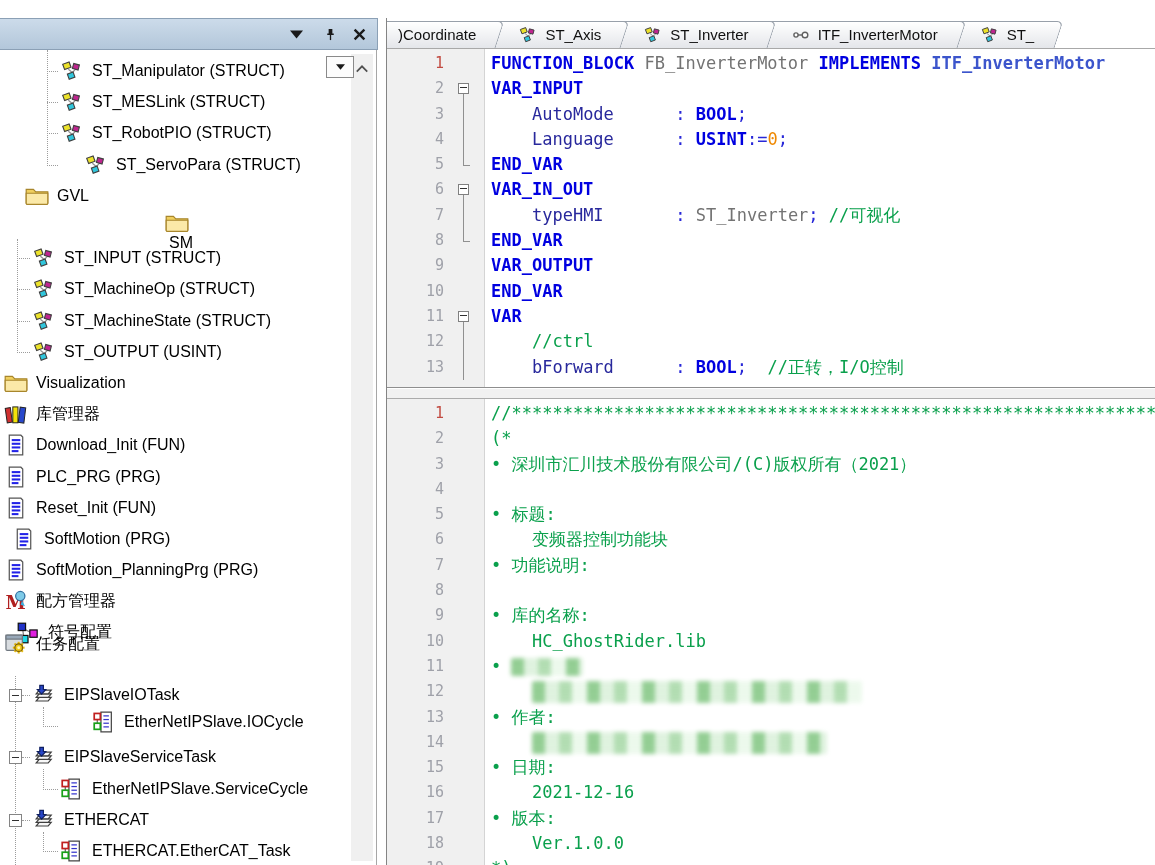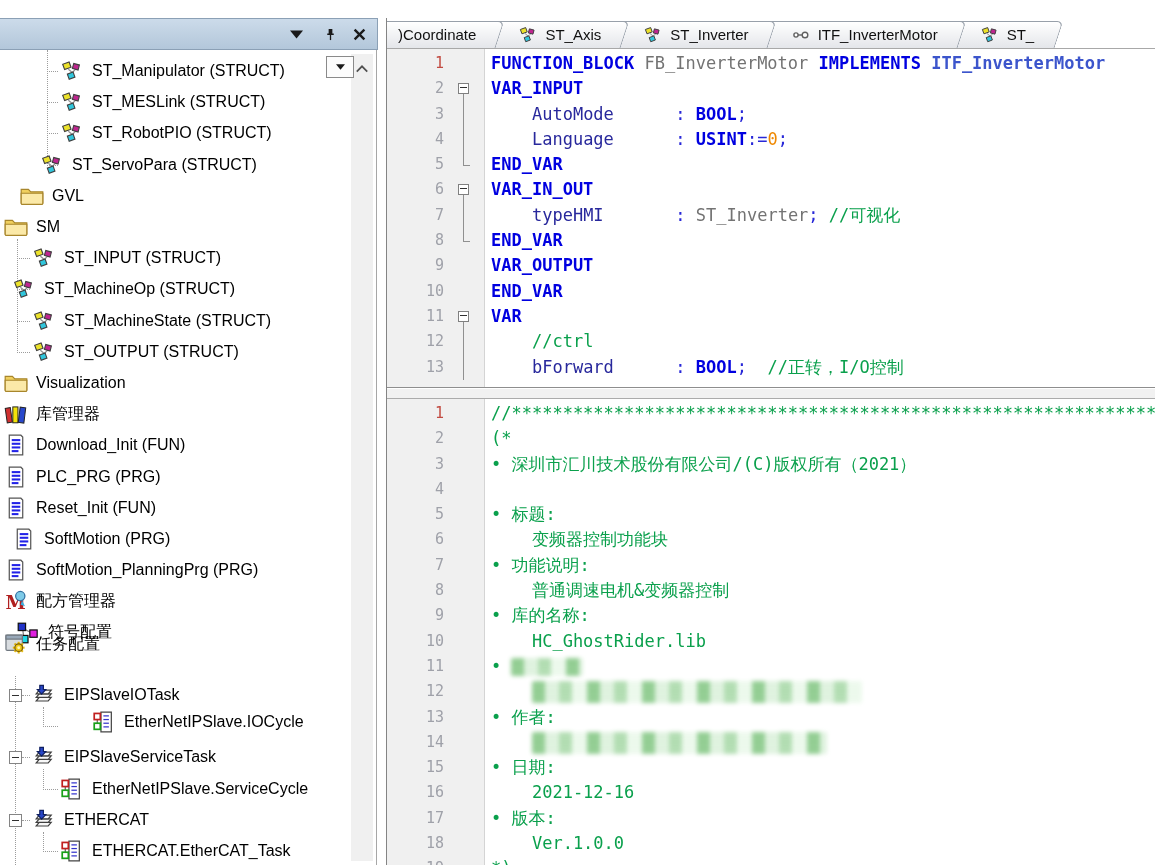--- a/index.html
+++ b/index.html
@@ -151,43 +151,43 @@
           <g stroke="#404040" stroke-width="0.9">
             <rect x="2" y="2.4" width="5.6" height="4.6" fill="#ece22a" transform="rotate(-20 4.8 4.7)"></rect>
             <rect x="9.8" y="3.4" width="4.8" height="4.2" fill="#c02590" transform="rotate(15 12.2 5.5)"></rect>
             <rect x="5.8" y="10.6" width="5" height="4.4" fill="#30c6dc" transform="rotate(-20 8.3 12.8)"></rect>
           </g>
         </svg>
       </span>
       <span class="lbl">ST_RobotPIO (STRUCT)</span>
     </div>
     <div class="stub" style="left: 47px; top: 114.6px; width: 11px;"></div>
-    <div class="trow" style="top: 99.6px; padding-left: 40px; box-sizing: border-box;">
+    <div class="trow" style="top: 99.6px; padding-left: 84px; box-sizing: border-box;">
       <span class="ic tree-ic">
         <svg viewBox="0 0 18 18">
           <path d="M6 7.5 L9 10 M12 7.5 L9.5 10 M9 10 L9 12" stroke="#909090" fill="none"></path>
           <g stroke="#404040" stroke-width="0.9">
             <rect x="2" y="2.4" width="5.6" height="4.6" fill="#ece22a" transform="rotate(-20 4.8 4.7)"></rect>
             <rect x="9.8" y="3.4" width="4.8" height="4.2" fill="#c02590" transform="rotate(15 12.2 5.5)"></rect>
             <rect x="5.8" y="10.6" width="5" height="4.4" fill="#30c6dc" transform="rotate(-20 8.3 12.8)"></rect>
           </g>
         </svg>
       </span>
       <span class="lbl">ST_ServoPara (STRUCT)</span>
     </div>
-    <div class="trow" style="top: 130.8px; padding-left: 20px; box-sizing: border-box;">
+    <div class="trow" style="top: 130.8px; padding-left: 13px; box-sizing: border-box; margin-left: 12px;">
       <span class="ic tree-ic">
         <svg viewBox="0 0 20 17">
           <path d="M1 3 h6 l2 2 h10 v9.5 a1 1 0 0 1 -1 1 H2 a1 1 0 0 1 -1 -1 z" fill="#f0cf5e" stroke="#a8862c"></path>
           <path d="M1 6.2 h18 v8.3 a1 1 0 0 1 -1 1 H2 a1 1 0 0 1 -1 -1 z" fill="#fbe9a8" stroke="#a8862c"></path>
         </svg>
       </span>
       <span class="lbl">GVL</span>
     </div>
-    <div class="trow" style="top: 162px; padding-left: 4px; box-sizing: border-box;">
+    <div class="trow" style="top: 162px; padding-left: 4px; box-sizing: border-box; flex-direction: column;">
       <span class="ic tree-ic">
         <svg viewBox="0 0 20 17">
           <path d="M1 3 h6 l2 2 h10 v9.5 a1 1 0 0 1 -1 1 H2 a1 1 0 0 1 -1 -1 z" fill="#f0cf5e" stroke="#a8862c"></path>
           <path d="M1 6.2 h18 v8.3 a1 1 0 0 1 -1 1 H2 a1 1 0 0 1 -1 -1 z" fill="#fbe9a8" stroke="#a8862c"></path>
         </svg>
       </span>
       <span class="lbl">SM</span>
     </div>
     <div class="stub" style="left: 17px; top: 208.2px; width: 13px;"></div>
     <div class="trow" style="top: 193.2px; padding-left: 32px; box-sizing: border-box;">
@@ -197,21 +197,21 @@
           <g stroke="#404040" stroke-width="0.9">
             <rect x="2" y="2.4" width="5.6" height="4.6" fill="#ece22a" transform="rotate(-20 4.8 4.7)"></rect>
             <rect x="9.8" y="3.4" width="4.8" height="4.2" fill="#c02590" transform="rotate(15 12.2 5.5)"></rect>
             <rect x="5.8" y="10.6" width="5" height="4.4" fill="#30c6dc" transform="rotate(-20 8.3 12.8)"></rect>
           </g>
         </svg>
       </span>
       <span class="lbl">ST_INPUT (STRUCT)</span>
     </div>
     <div class="stub" style="left: 17px; top: 239.4px; width: 13px;"></div>
-    <div class="trow" style="top: 224.4px; padding-left: 12px; box-sizing: border-box;">
+    <div class="trow" style="top: 224.4px; padding-left: 32px; box-sizing: border-box;">
       <span class="ic tree-ic">
         <svg viewBox="0 0 18 18">
           <path d="M6 7.5 L9 10 M12 7.5 L9.5 10 M9 10 L9 12" stroke="#909090" fill="none"></path>
           <g stroke="#404040" stroke-width="0.9">
             <rect x="2" y="2.4" width="5.6" height="4.6" fill="#ece22a" transform="rotate(-20 4.8 4.7)"></rect>
             <rect x="9.8" y="3.4" width="4.8" height="4.2" fill="#c02590" transform="rotate(15 12.2 5.5)"></rect>
             <rect x="5.8" y="10.6" width="5" height="4.4" fill="#30c6dc" transform="rotate(-20 8.3 12.8)"></rect>
           </g>
         </svg>
       </span>
@@ -236,21 +236,21 @@
       <span class="ic tree-ic">
         <svg viewBox="0 0 18 18">
           <path d="M6 7.5 L9 10 M12 7.5 L9.5 10 M9 10 L9 12" stroke="#909090" fill="none"></path>
           <g stroke="#404040" stroke-width="0.9">
             <rect x="2" y="2.4" width="5.6" height="4.6" fill="#ece22a" transform="rotate(-20 4.8 4.7)"></rect>
             <rect x="9.8" y="3.4" width="4.8" height="4.2" fill="#c02590" transform="rotate(15 12.2 5.5)"></rect>
             <rect x="5.8" y="10.6" width="5" height="4.4" fill="#30c6dc" transform="rotate(-20 8.3 12.8)"></rect>
           </g>
         </svg>
       </span>
-      <span class="lbl">ST_OUTPUT (STRUCT)</span>
+      <span class="lbl">ST_OUTPUT (USINT)</span>
     </div>
     <div class="trow" style="top: 318px; padding-left: 4px; box-sizing: border-box;">
       <span class="ic tree-ic">
         <svg viewBox="0 0 20 17">
           <path d="M1 3 h6 l2 2 h10 v9.5 a1 1 0 0 1 -1 1 H2 a1 1 0 0 1 -1 -1 z" fill="#f0cf5e" stroke="#a8862c"></path>
           <path d="M1 6.2 h18 v8.3 a1 1 0 0 1 -1 1 H2 a1 1 0 0 1 -1 -1 z" fill="#fbe9a8" stroke="#a8862c"></path>
         </svg>
       </span>
       <span class="lbl">Visualization</span>
     </div>
@@ -587,21 +587,21 @@
   <div id="pane-bottom" class="code-pane">
       <div class="gutter"></div>
       <div class="lines">
         <div class="cl"><span class="ln hot">1</span><span class="fold"></span><span class="code"><span class="cm">//********************************************************************************</span></span></div>
         <div class="cl"><span class="ln">2</span><span class="fold"></span><span class="code"><span class="cm">(*</span></span></div>
         <div class="cl"><span class="ln">3</span><span class="fold"></span><span class="code"><span class="cm">• 深圳市汇川技术股份有限公司/(C)版权所有（2021）</span></span></div>
         <div class="cl"><span class="ln">4</span><span class="fold"></span><span class="code"></span></div>
         <div class="cl"><span class="ln">5</span><span class="fold"></span><span class="code"><span class="cm">• 标题:</span></span></div>
         <div class="cl"><span class="ln">6</span><span class="fold"></span><span class="code"><span class="cm">    变频器控制功能块</span></span></div>
         <div class="cl"><span class="ln">7</span><span class="fold"></span><span class="code"><span class="cm">• 功能说明:</span></span></div>
-        <div class="cl"><span class="ln">8</span><span class="fold"></span><span class="code"><span class="cm">    普通调速电机&amp;变频器控制</span></span></div>
+        <div class="cl"><span class="ln">8</span><span class="fold"></span></div>
         <div class="cl"><span class="ln">9</span><span class="fold"></span><span class="code"><span class="cm">• 库的名称:</span></span></div>
         <div class="cl"><span class="ln">10</span><span class="fold"></span><span class="code"><span class="cm">    HC_GhostRider.lib</span></span></div>
         <div class="cl"><span class="ln">11</span><span class="fold"></span><span class="code"><span class="cm">• </span><span class="blur" style="width: 72px; height: 18px;"></span></span></div>
         <div class="cl"><span class="ln">12</span><span class="fold"></span><span class="code"><span class="cm">    </span><span class="blur" style="width: 330px; height: 22px;"></span></span></div>
         <div class="cl"><span class="ln">13</span><span class="fold"></span><span class="code"><span class="cm">• 作者:</span></span></div>
         <div class="cl"><span class="ln">14</span><span class="fold"></span><span class="code"><span class="cm">    </span><span class="blur" style="width: 295px; height: 22px;"></span></span></div>
         <div class="cl"><span class="ln">15</span><span class="fold"></span><span class="code"><span class="cm">• 日期:</span></span></div>
         <div class="cl"><span class="ln">16</span><span class="fold"></span><span class="code"><span class="cm">    2021-12-16</span></span></div>
         <div class="cl"><span class="ln">17</span><span class="fold"></span><span class="code"><span class="cm">• 版本:</span></span></div>
         <div class="cl"><span class="ln">18</span><span class="fold"></span><span class="code"><span class="cm">    Ver.1.0.0</span></span></div>

